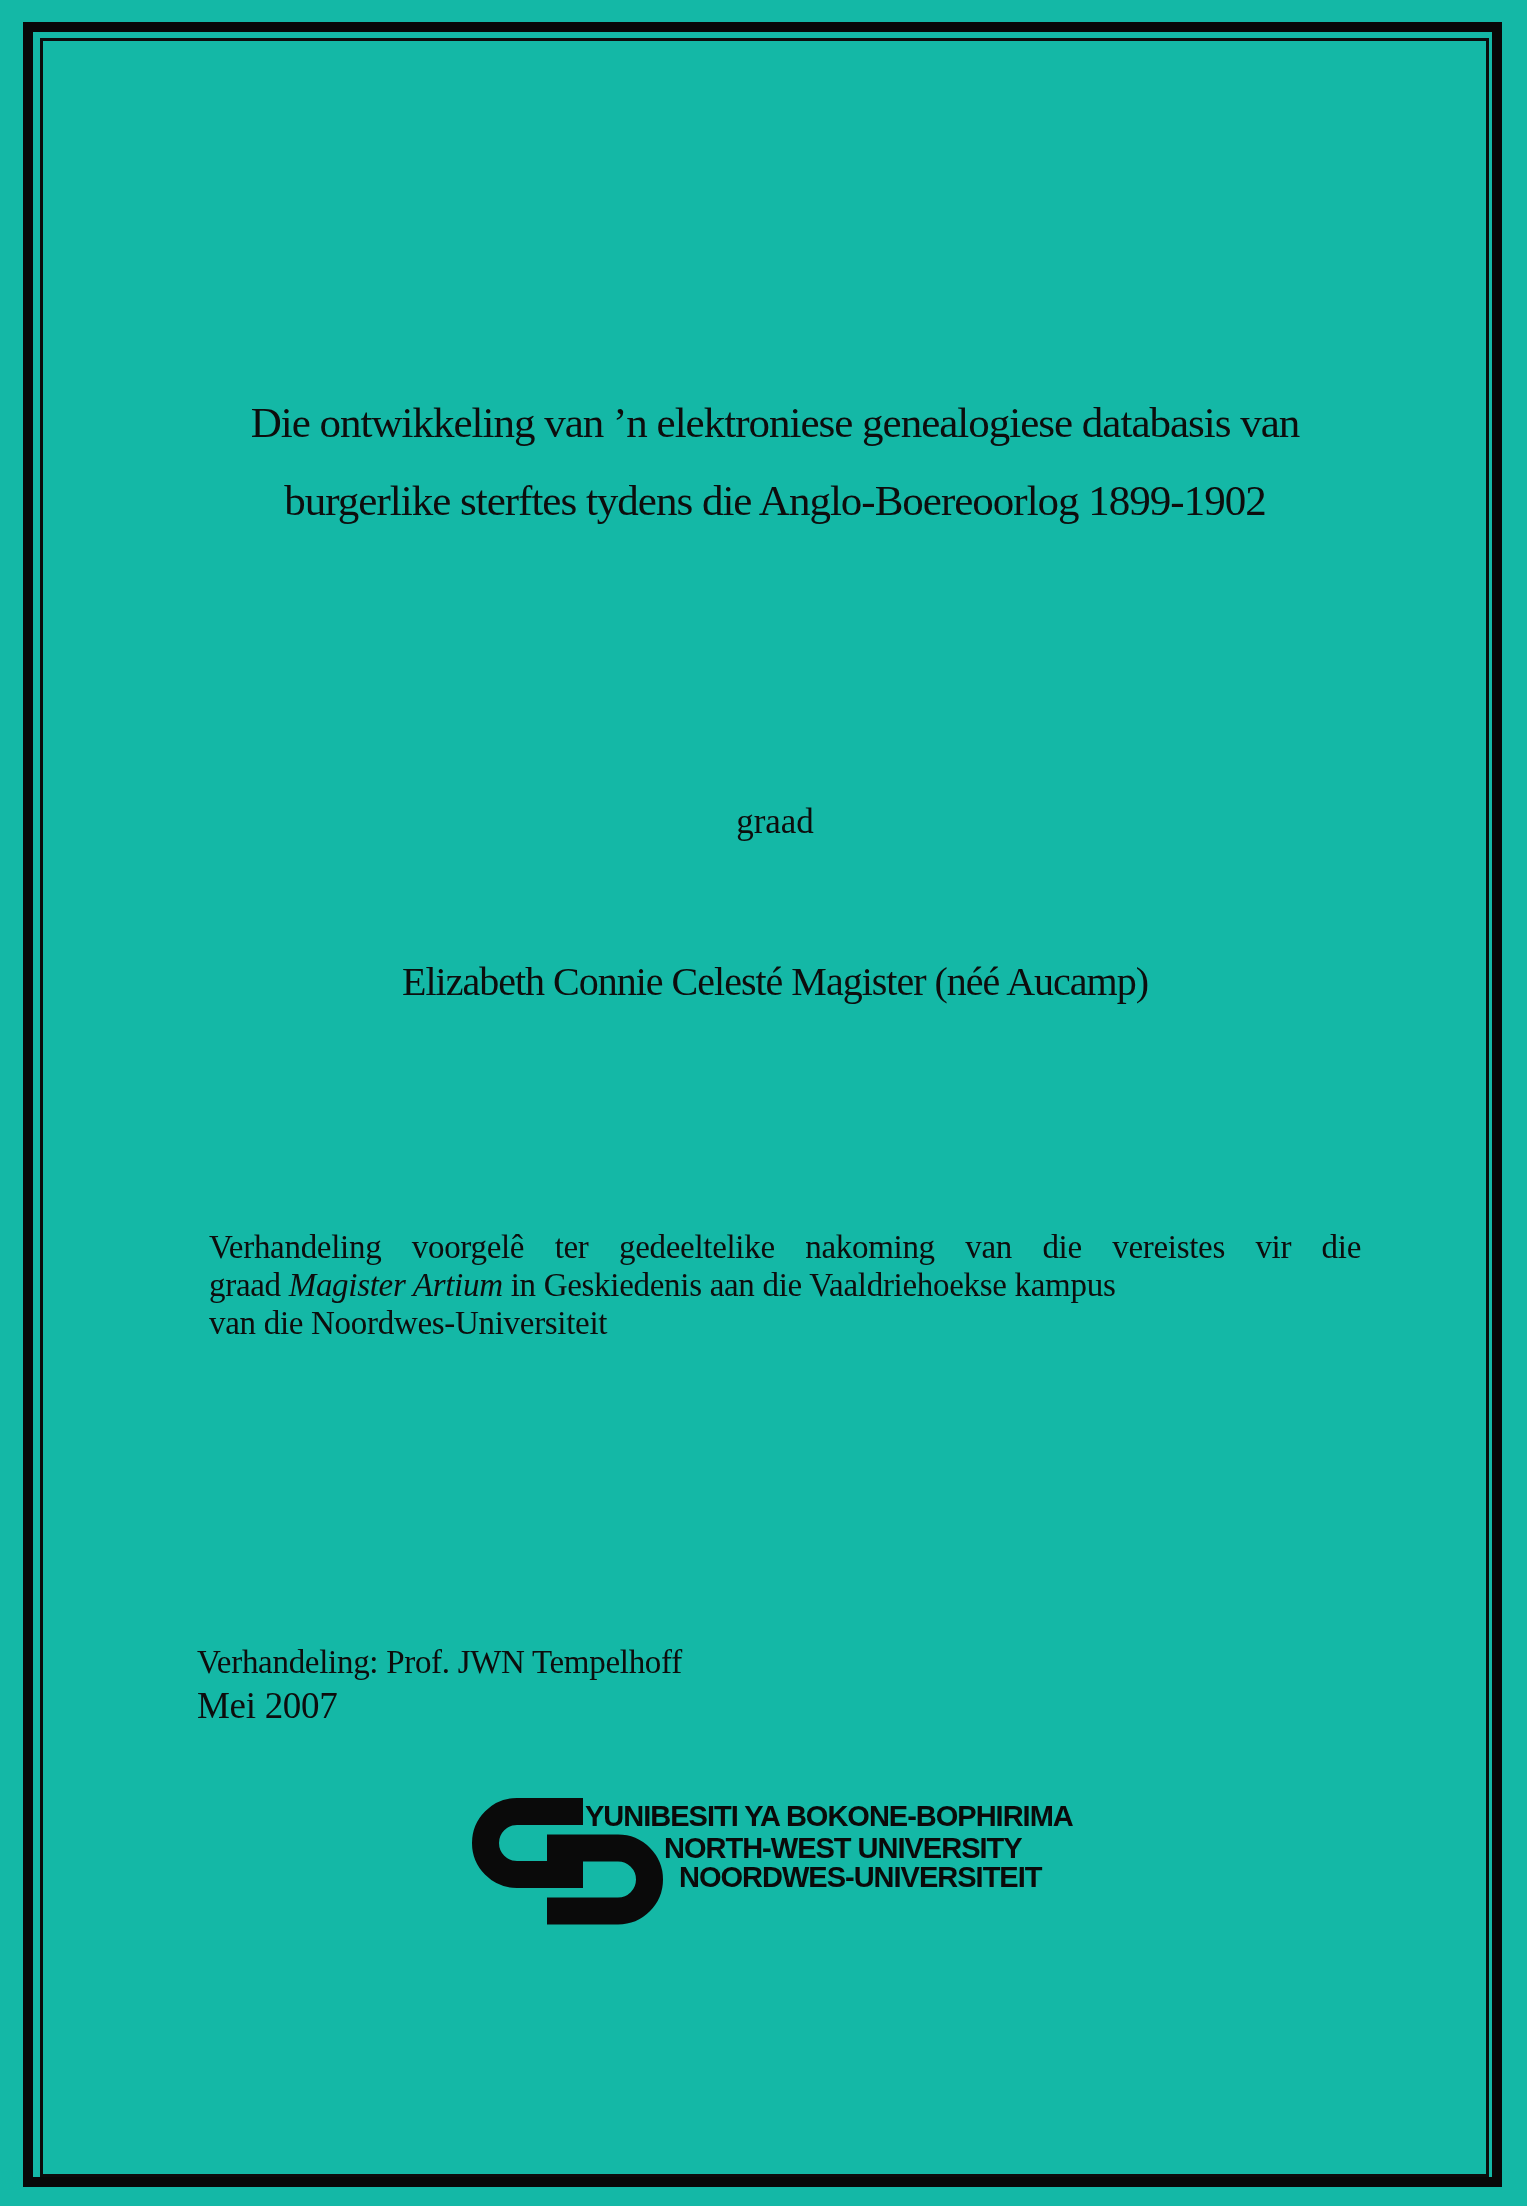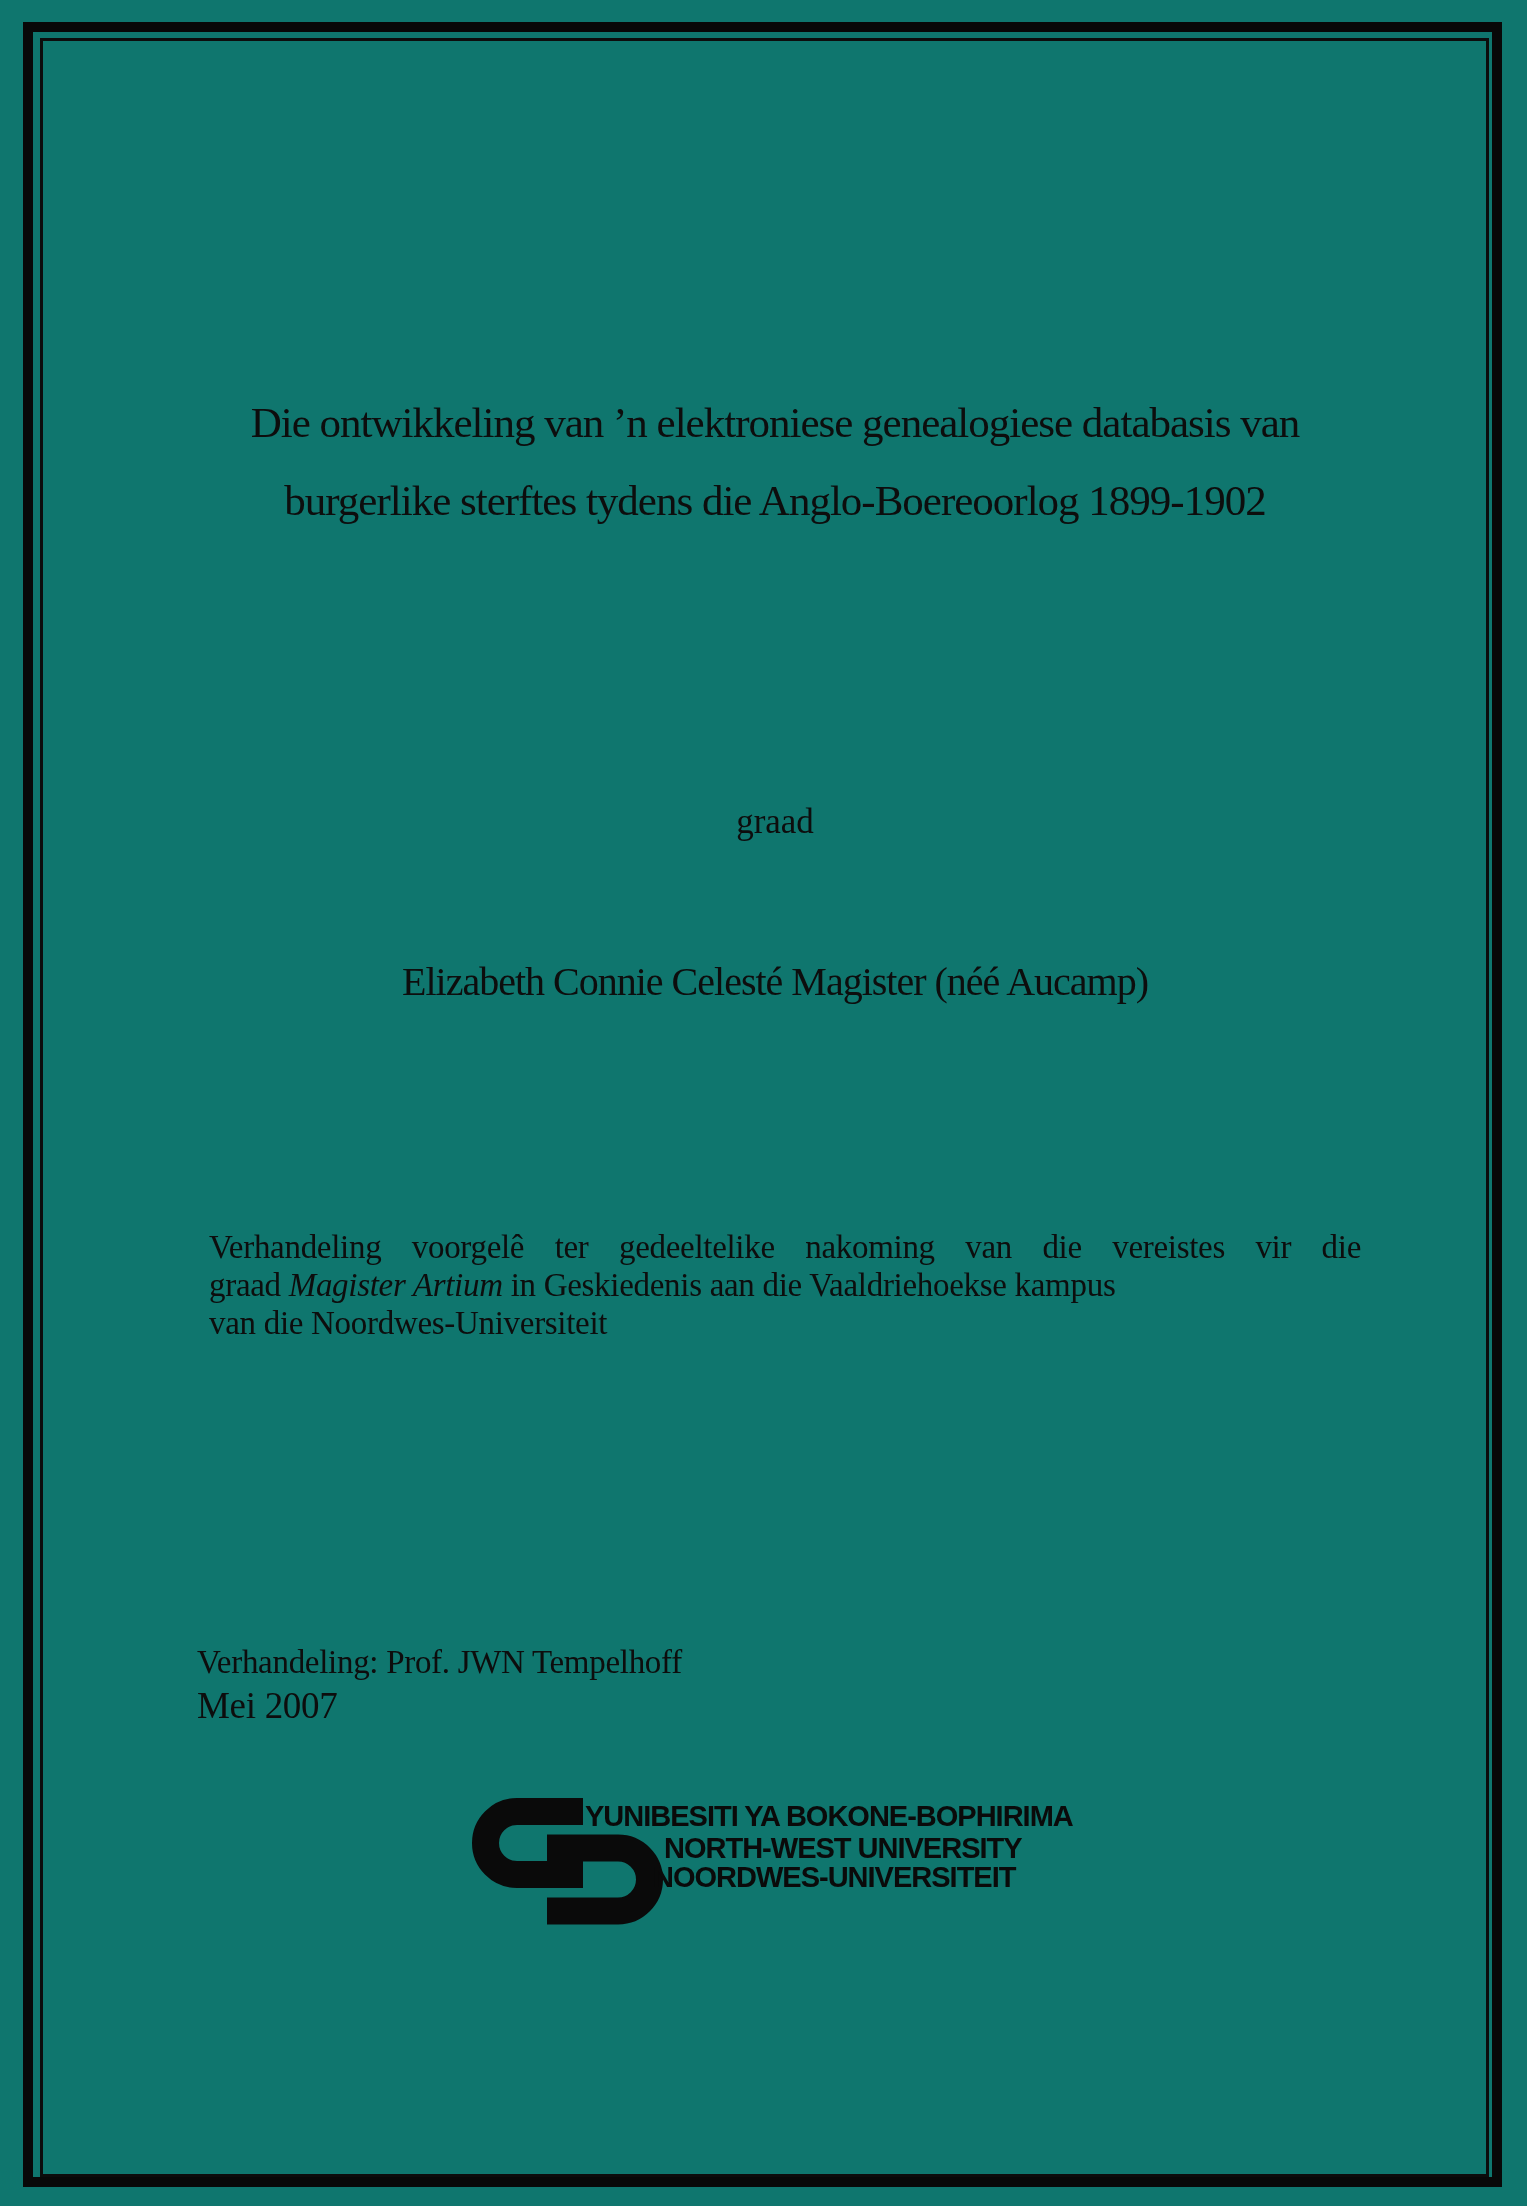--- a/index.html
+++ b/index.html
@@ -4,21 +4,21 @@
 <style>
   html, body {
     margin: 0;
     padding: 0;
     background: #ffffff;
   }
   .page {
     position: relative;
     width: 1527px;
     height: 2206px;
-    background: #0f766e;
+    background: #14b8a6;
     font-family: "Liberation Serif", "DejaVu Serif", serif;
     color: #0d0d0d;
     overflow: hidden;
   }
   
   .frame-outer {
     position: absolute;
     left: 23px; top: 22px;
     width: 1459px; height: 2145px;
     border: 10px solid #080808;
@@ -100,21 +100,21 @@
     position: absolute;
     font-family: "Liberation Sans", "DejaVu Sans", sans-serif;
     font-weight: 700;
     font-size: 29px;
     letter-spacing: -1px;
     color: #0a0a0a;
     white-space: nowrap;
   }
   .logo-l1 { left: 585px; top: 1800px; }
   .logo-l2 { left: 664px; top: 1832px; }
-  .logo-l3 { left: 637px; top: 1861px; padding-left: 16px; }
+  .logo-l3 { left: 663px; top: 1861px; padding-left: 16px; }
 </style>
 </head>
 <body>
 
 <div class="page">
 
   <div class="frame-outer"></div>
   <div class="frame-inner"></div>
 
   <div class="centered title-line1">Die ontwikkeling van ’n elektroniese genealogiese databasis van</div>

